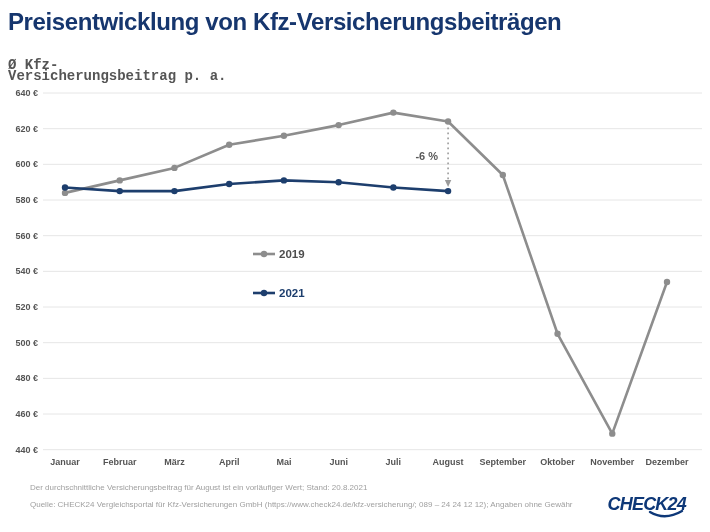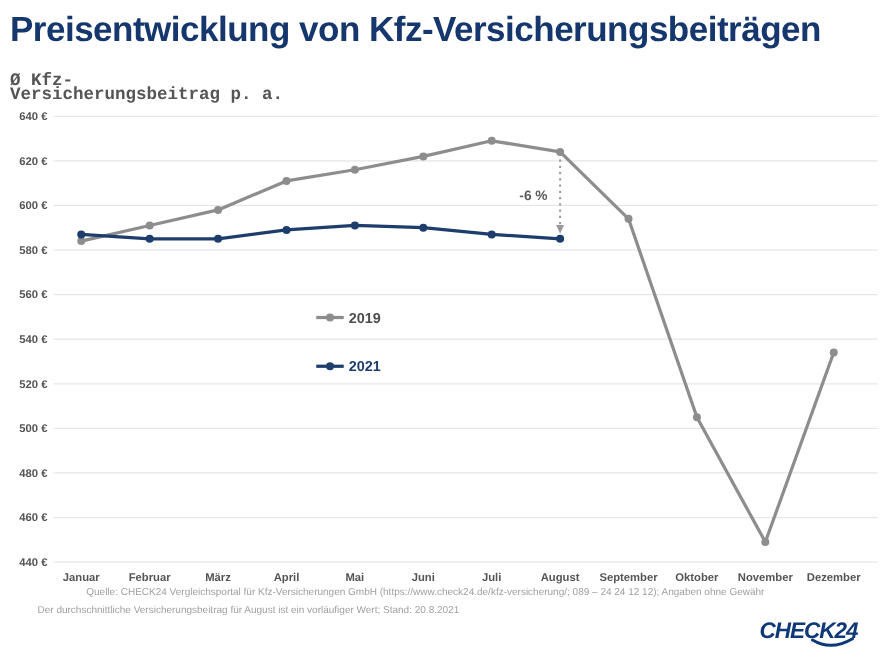--- a/index.html
+++ b/index.html
@@ -9,21 +9,21 @@
     width: 710px;
     height: 532px;
     background: #ffffff;
     overflow: hidden;
   }
   .title {
     position: absolute;
     left: 8px;
     top: 8px;
     margin: 0;
-    font-size: 28px;
+    font-size: 24px;
     font-weight: 700;
     letter-spacing: -0.4px;
     color: #16366e;
     white-space: nowrap;
   }
   .axis-unit {
     position: absolute;
     left: 8px;
     top: 60px;
     font-size: 14px;
@@ -56,21 +56,21 @@
   }
   .footnote {
     position: absolute;
     left: 8px;
     font-size: 8px;
     color: #9f9f9f;
     white-space: nowrap;
     padding-left: 22px;
   }
   .footnote.l1 { top: 483px; }
-  .footnote.l2 { top: 469px; margin-left: 39px; }
+  .footnote.l2 { top: 500px; }
   .logo {
     position: absolute;
     left: 590px;
     top: 494px;
     width: 96px;
     height: 30px;
     text-align: right;
   }
   .logo-text {
     font-size: 18px;

